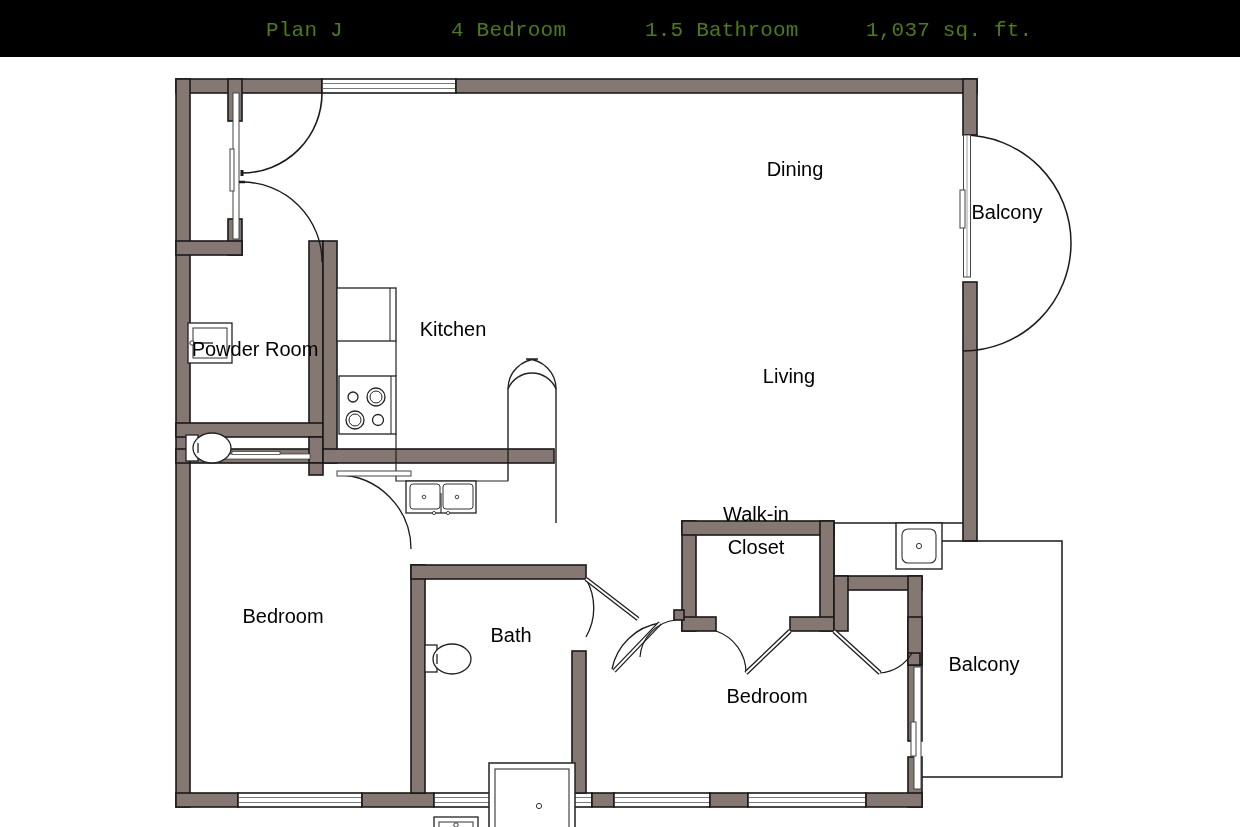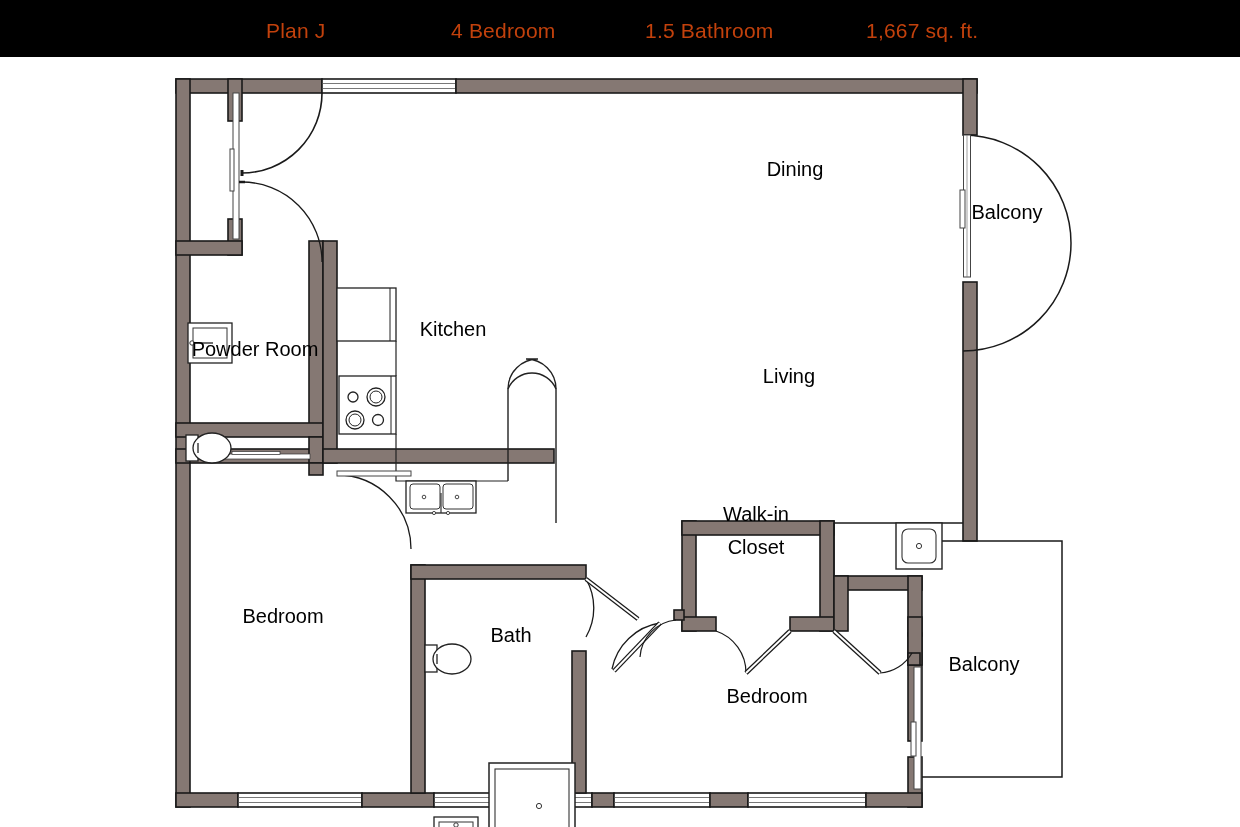--- a/index.html
+++ b/index.html
@@ -20,23 +20,23 @@
     position: absolute;
     left: 0; top: 0;
     width: 1240px;
     height: 57px;
     background: #000000;
     display: flex;
     align-items: center;
   }
   .header-item {
     position: absolute;
-    color: #c2410c;
+    color: #4d7c0f;
     font-size: 21px;
-    font-family: Liberation Sans, sans-serif;
+    font-family: Liberation Mono, monospace;
     letter-spacing: 0.2px;
     white-space: nowrap;
     top: 19px;
   }
   #hdr-plan      { left: 266px; }
   #hdr-beds      { left: 451px; }
   #hdr-baths     { left: 645px; }
   #hdr-area      { left: 866px; }
 
   
@@ -53,21 +53,21 @@
 </style>
 </head>
 <body>
 
 <div id="page">
 
   <div id="header-bar">
     <span class="header-item" id="hdr-plan">Plan J</span>
     <span class="header-item" id="hdr-beds">4 Bedroom</span>
     <span class="header-item" id="hdr-baths">1.5 Bathroom</span>
-    <span class="header-item" id="hdr-area">1,667 sq. ft.</span>
+    <span class="header-item" id="hdr-area">1,037 sq. ft.</span>
   </div>
 
   <div id="plan-stage">
     <svg id="plan-svg" width="1240" height="770" viewBox="0 0 1240 770">
 
       <defs>
 
         <pattern id="winpat" patternUnits="userSpaceOnUse" width="6" height="6">
           <rect width="6" height="6" fill="#ffffff"></rect>
         </pattern>

